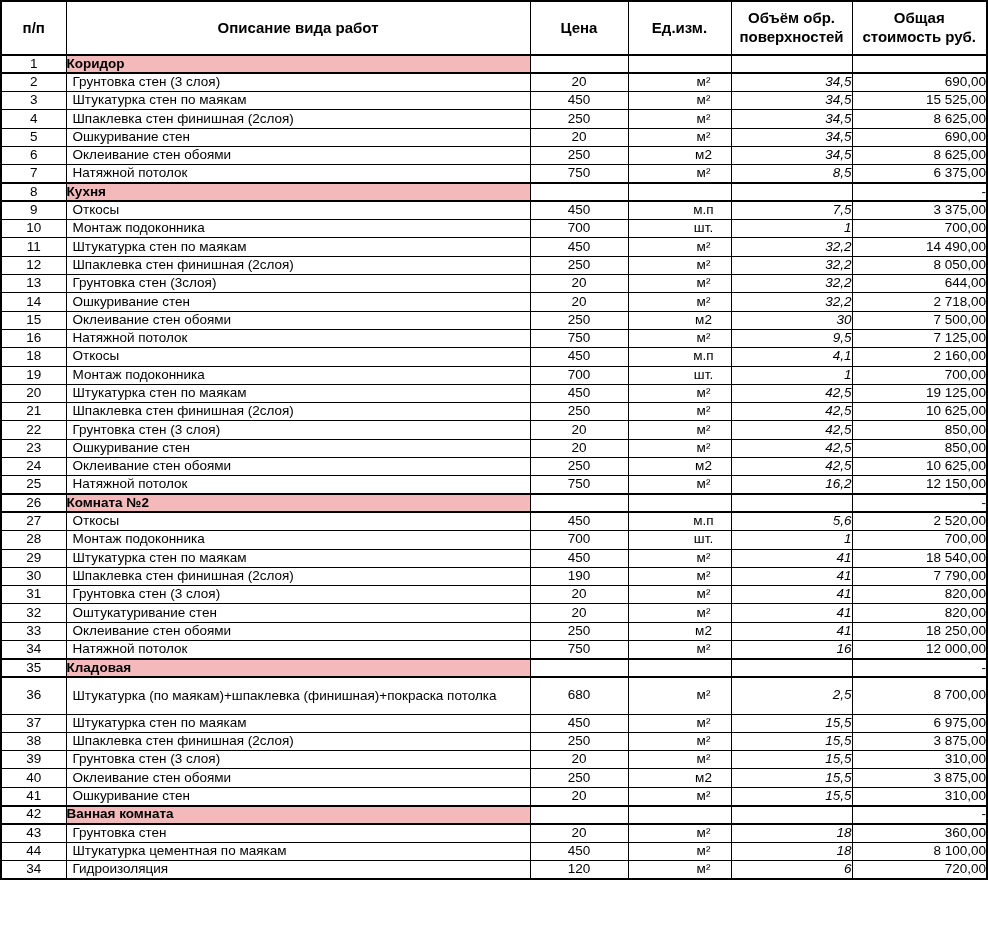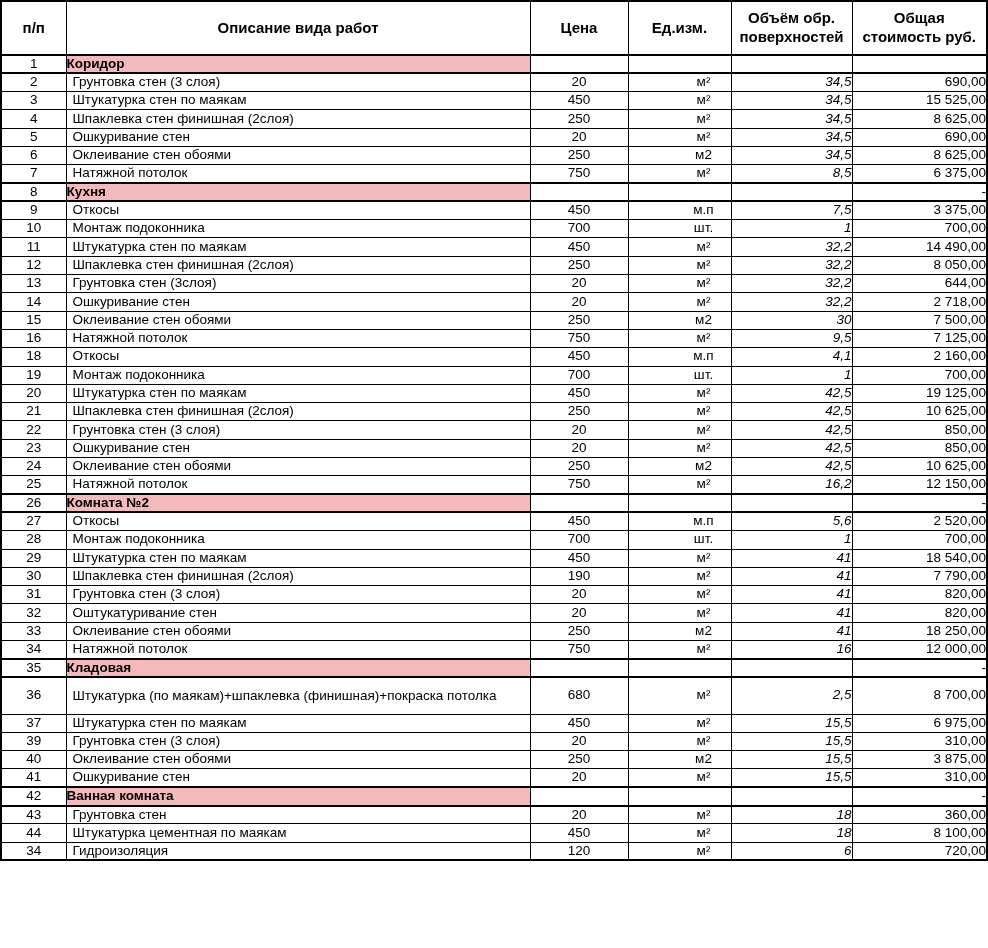--- a/index.html
+++ b/index.html
@@ -382,20 +382,28 @@
       </tr>
       <tr>
         <td class="c-num">37</td>
         <td class="c-desc">Штукатурка стен по маякам</td>
         <td class="c-price">450</td>
         <td class="c-unit">м²</td>
         <td class="c-volume">15,5</td>
         <td class="c-total">6 975,00</td>
       </tr>
       <tr>
+        <td class="c-num">38</td>
+        <td class="c-desc">Шпаклевка стен финишная (2слоя)</td>
+        <td class="c-price">250</td>
+        <td class="c-unit">м²</td>
+        <td class="c-volume">15,5</td>
+        <td class="c-total">3 875,00</td>
+      </tr>
+      <tr>
         <td class="c-num">39</td>
         <td class="c-desc">Грунтовка стен (3 слоя)</td>
         <td class="c-price">20</td>
         <td class="c-unit">м²</td>
         <td class="c-volume">15,5</td>
         <td class="c-total">310,00</td>
       </tr>
       <tr>
         <td class="c-num">40</td>
         <td class="c-desc">Оклеивание стен обоями</td>

